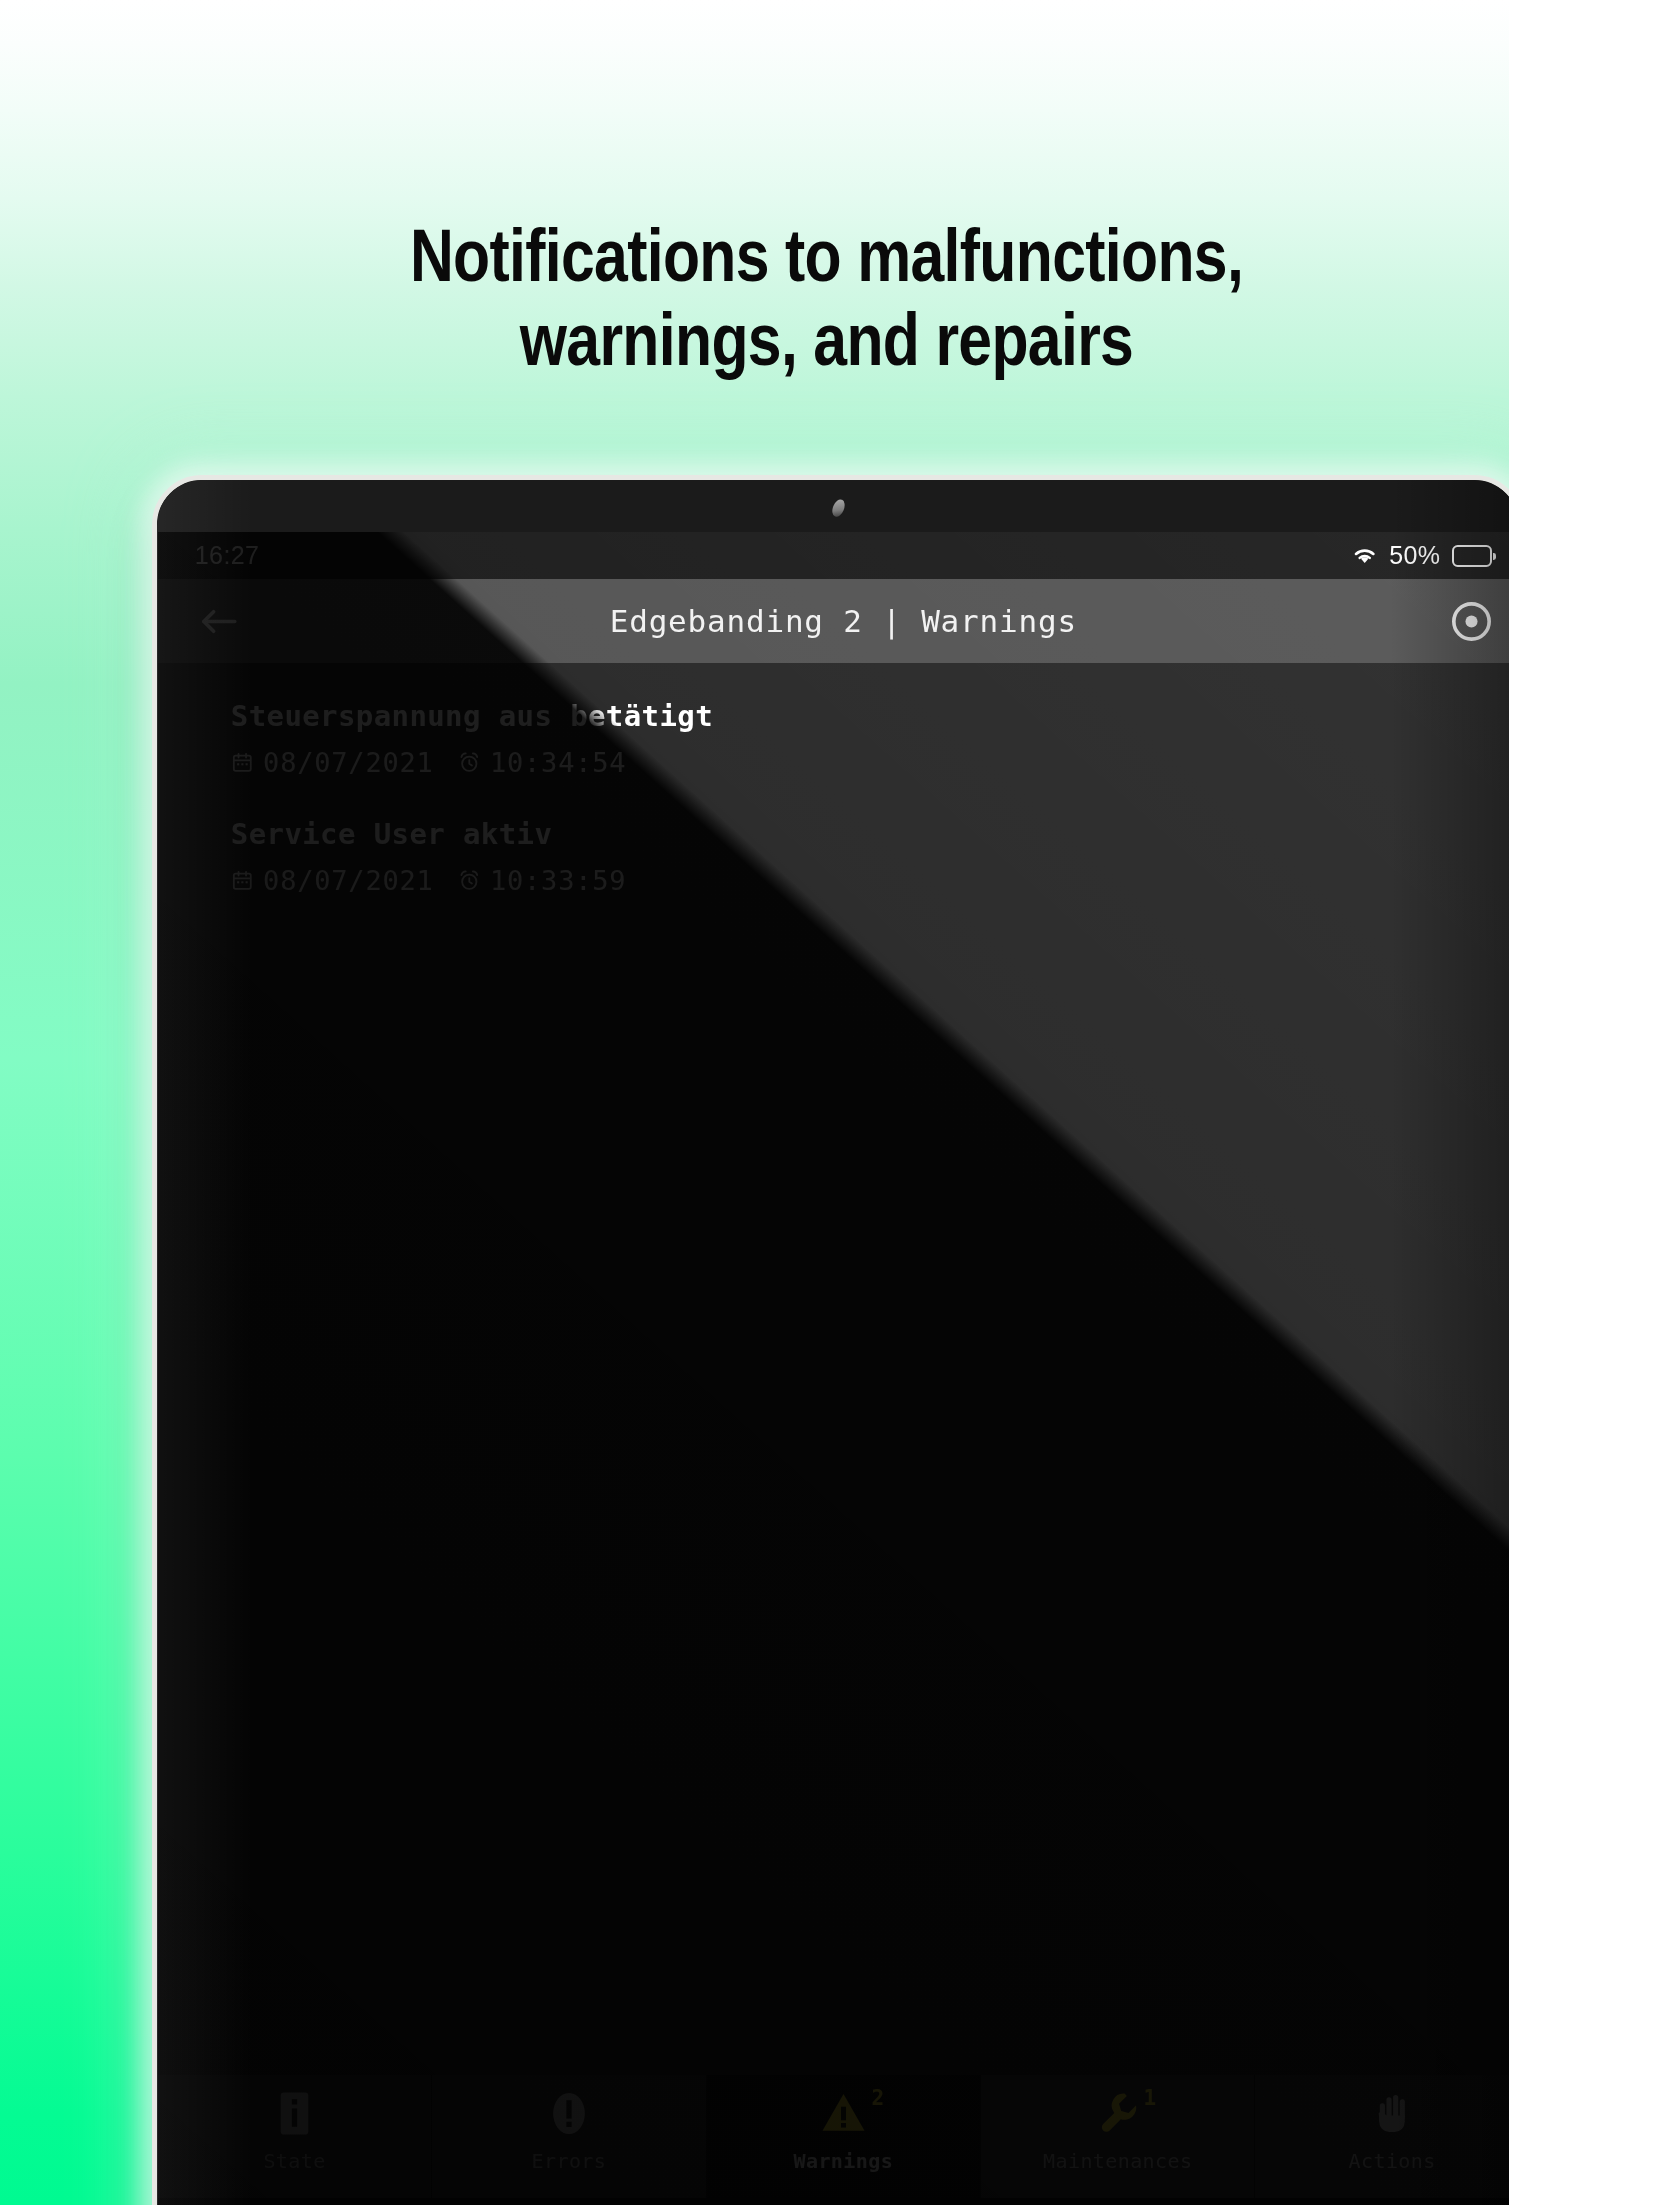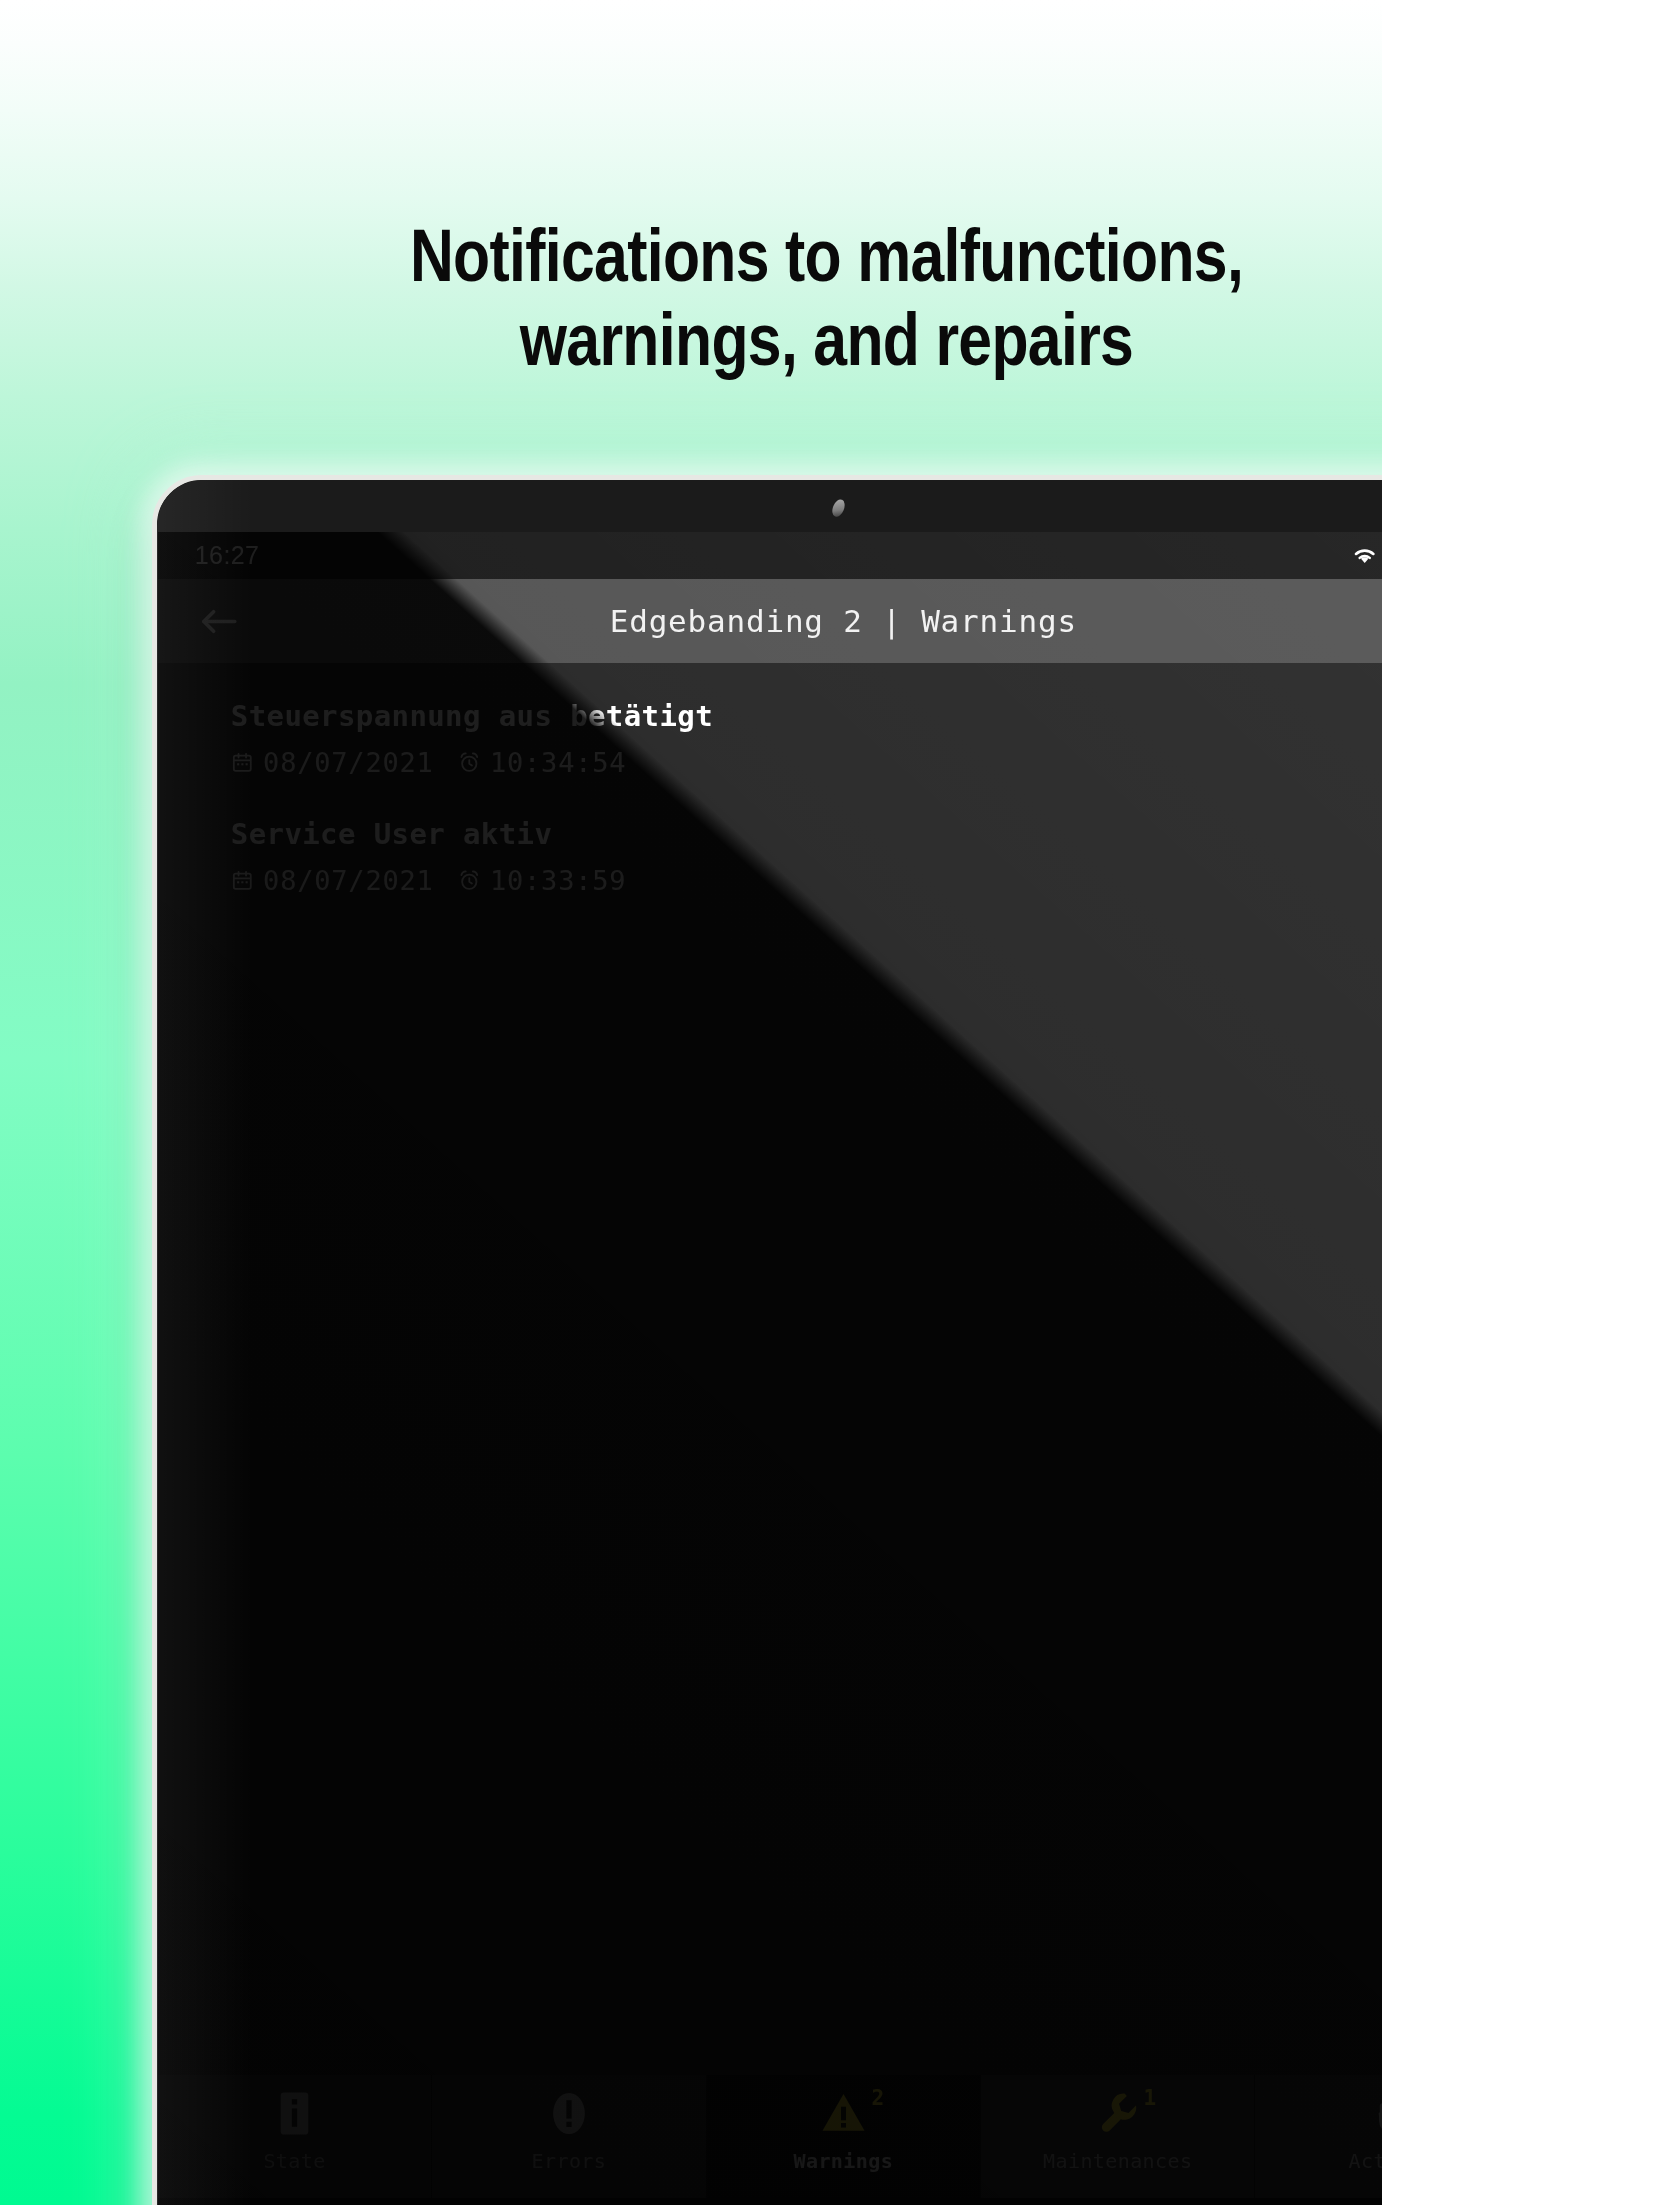--- a/index.html
+++ b/index.html
@@ -7,21 +7,21 @@
     padding: 0;
     width: 1653px;
     height: 2205px;
     overflow: hidden;
     font-family: "Liberation Sans", sans-serif;
   }
 
   
   #promo-bg {
     position: relative;
-    width: 1382px;
+    width: 1509px;
     height: 2205px;
     background: linear-gradient(180deg,
         #ffffff 0%,
         #fbfefd 2%,
         #f2fdf8 5%,
         #e4fbf0 9%,
         #d2f8e5 13%,
         #bdf6d9 18%,
         #a8f4ce 24%,
         #93f2c3 31%,

